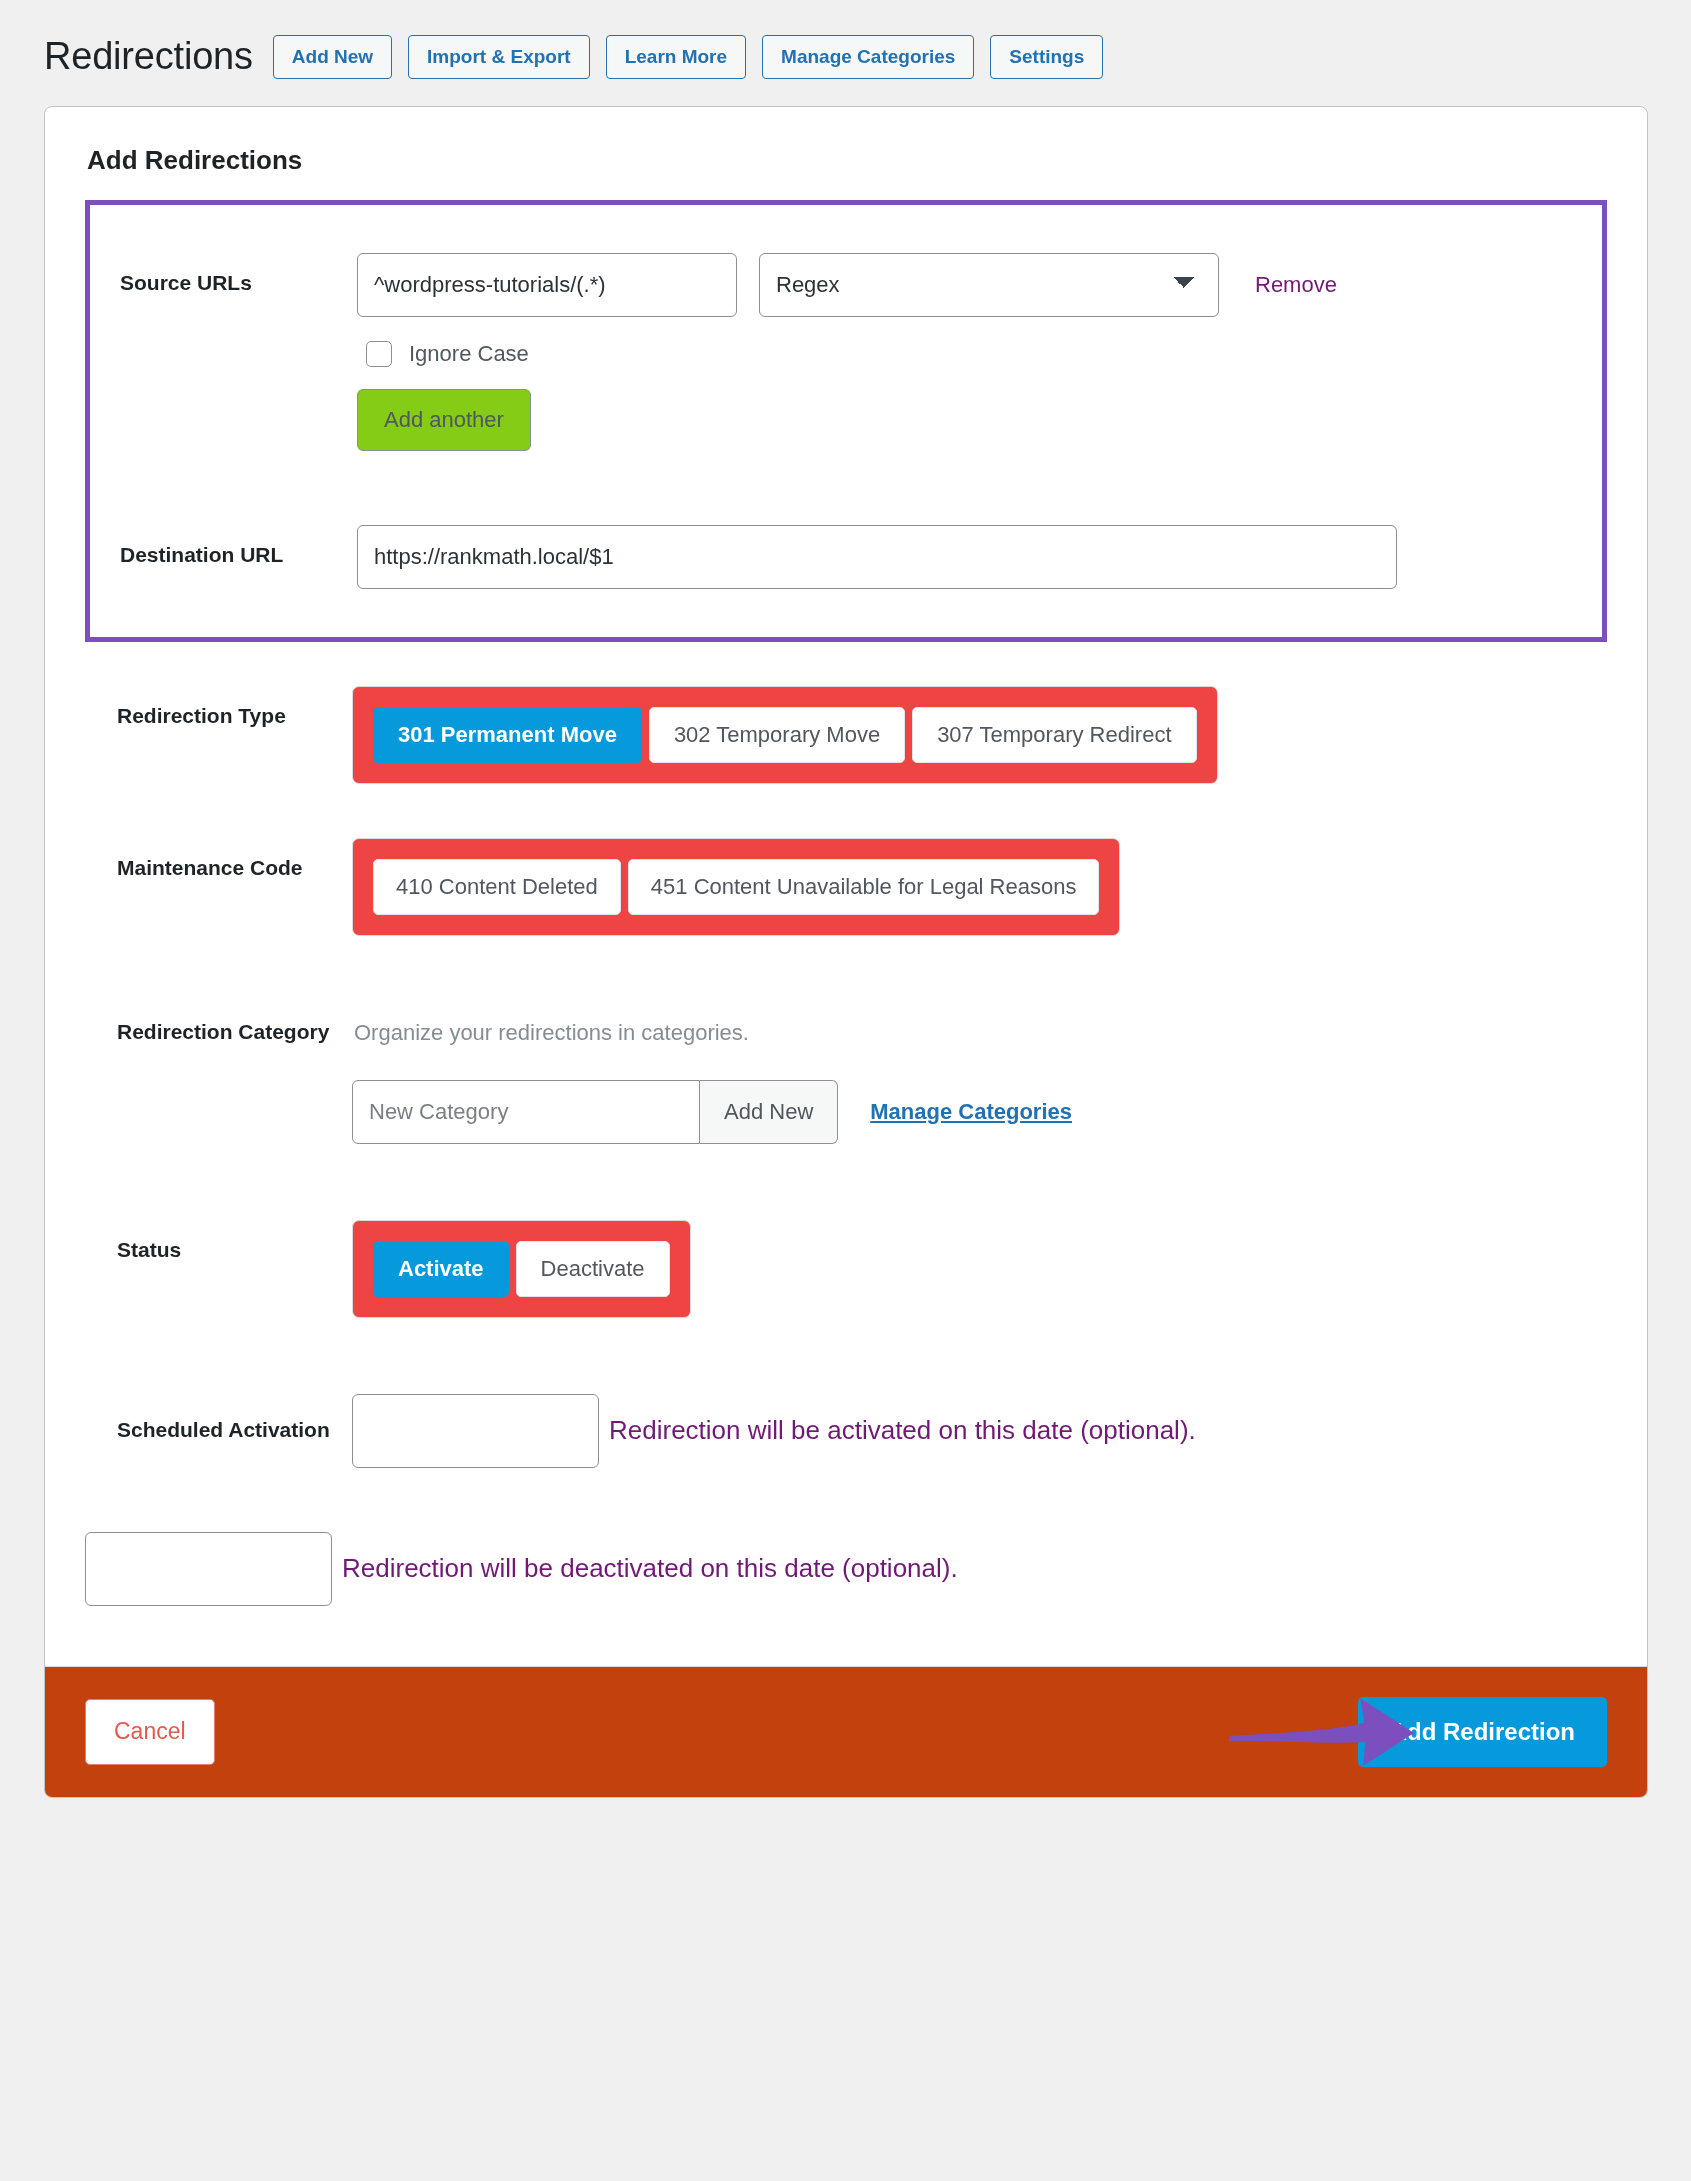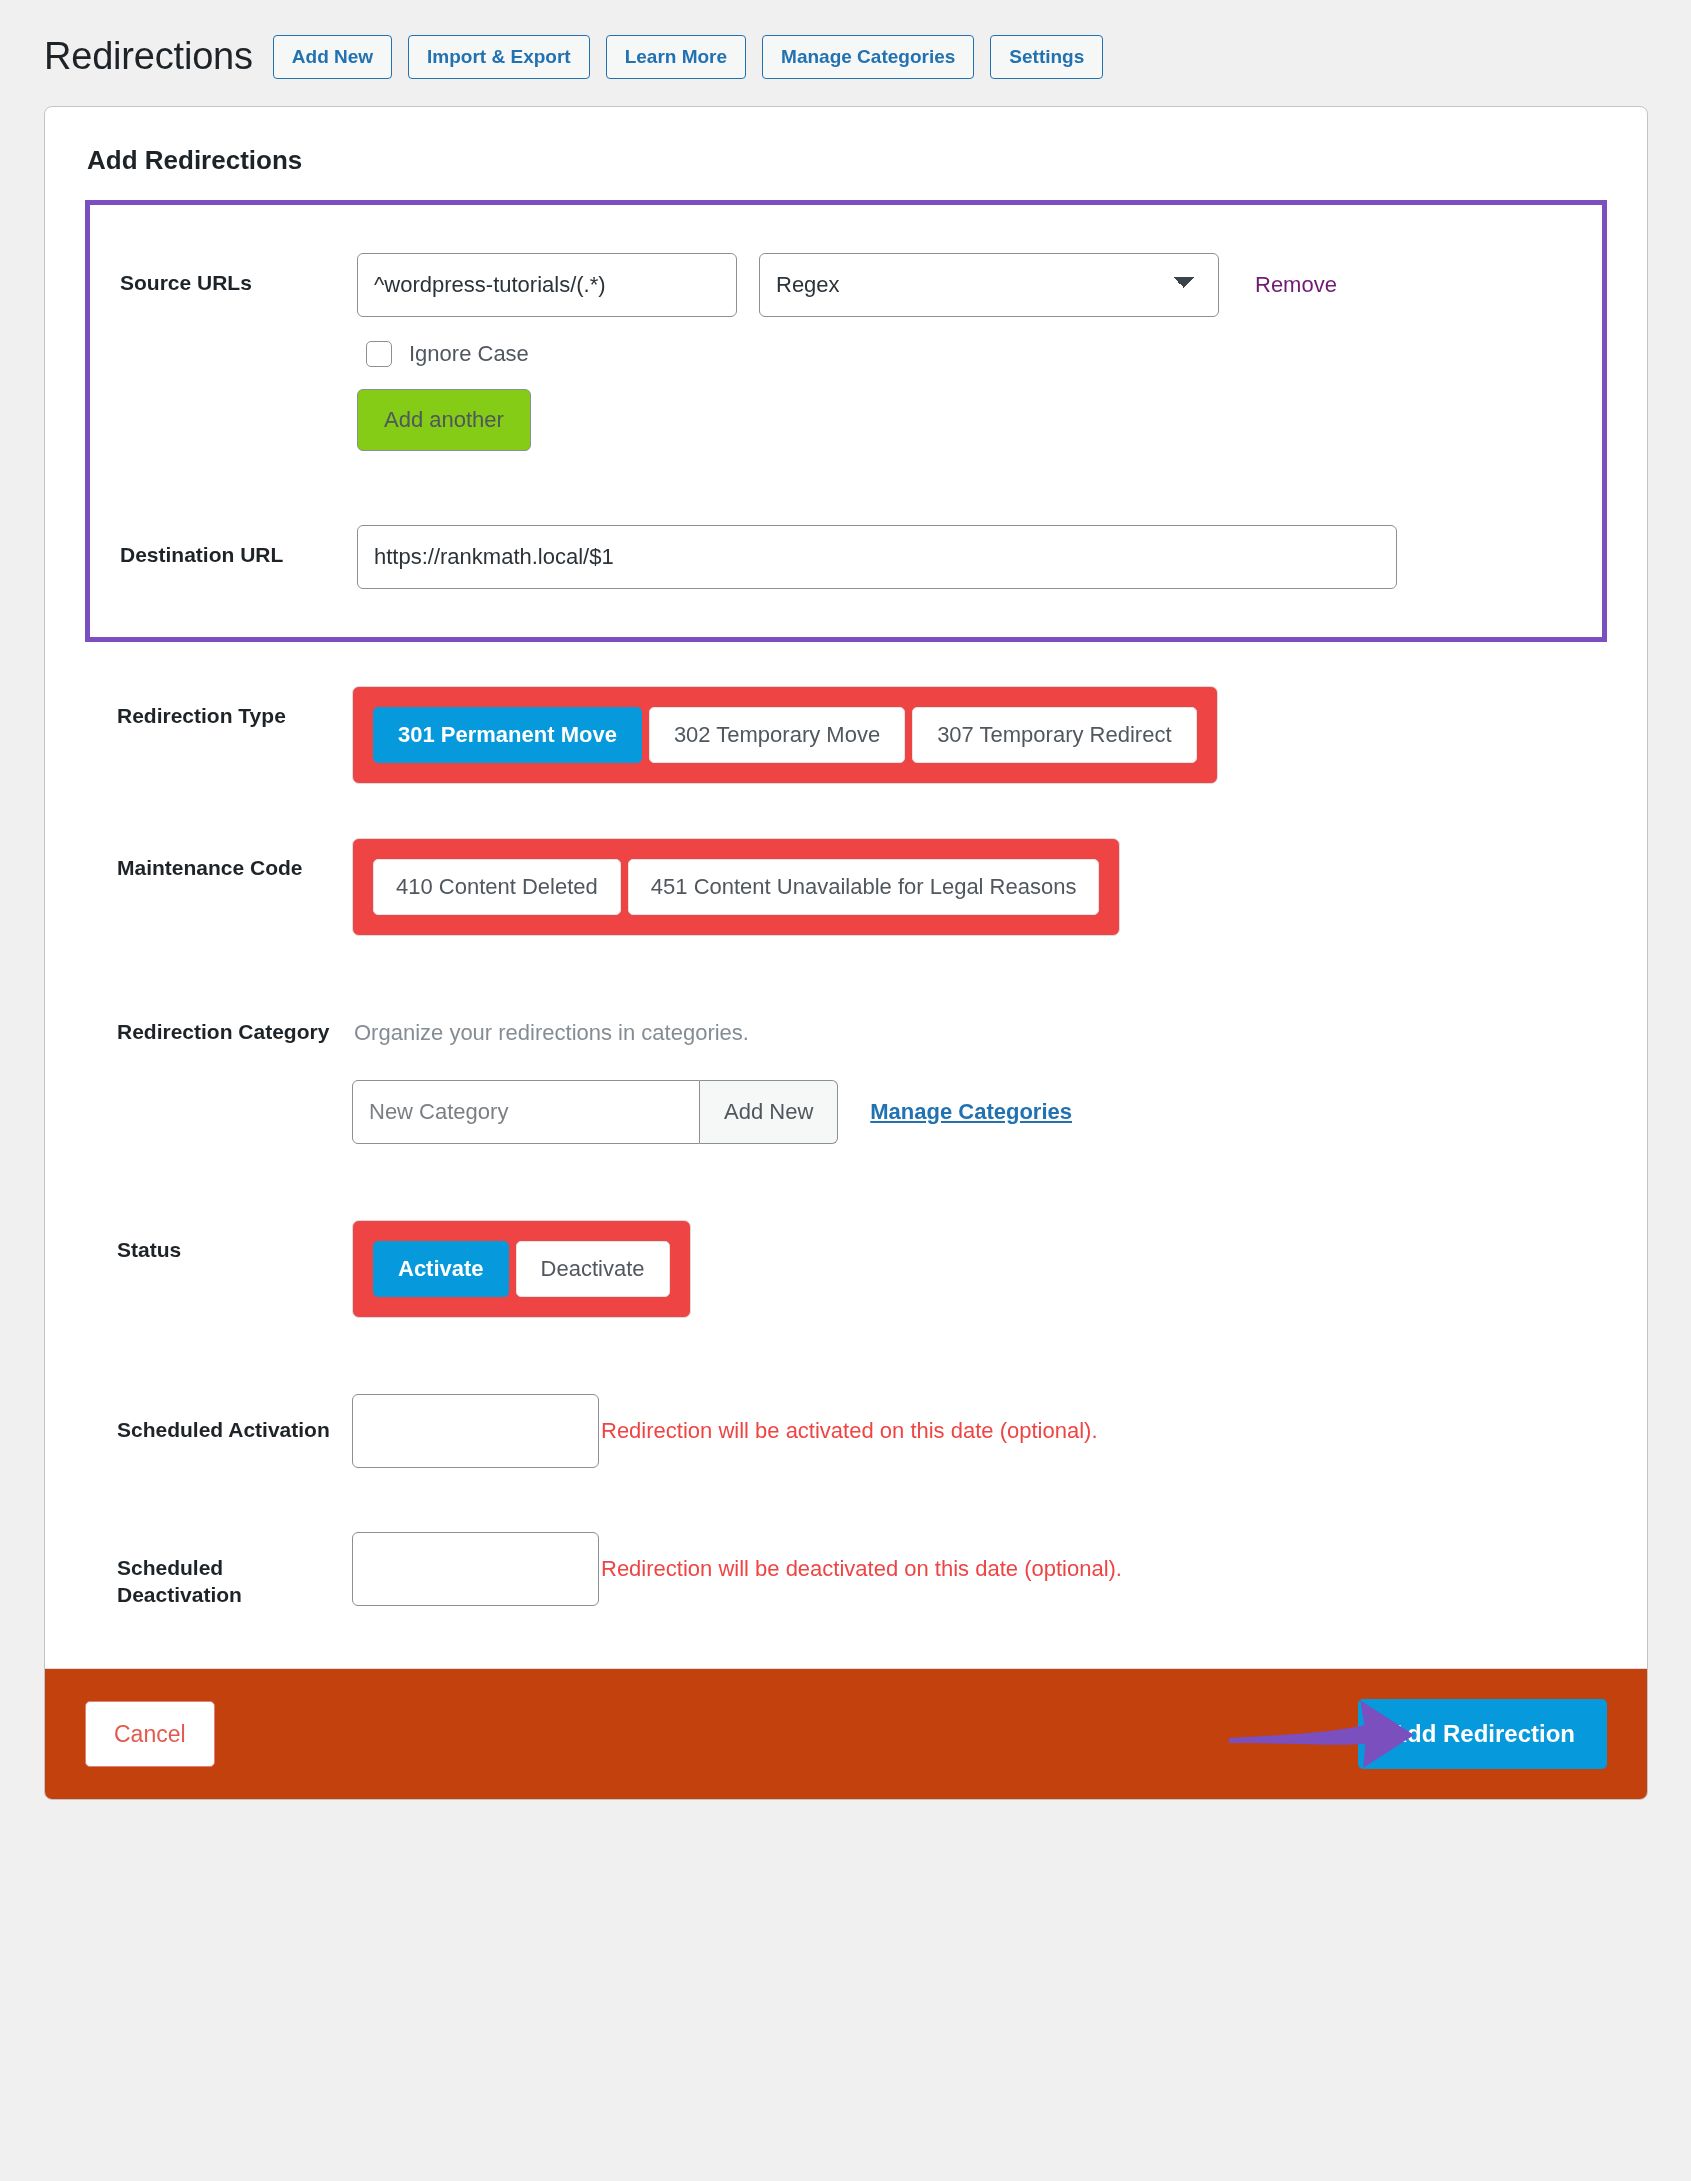--- a/index.html
+++ b/index.html
@@ -226,23 +226,23 @@
   .manage-link {
     margin-left: 32px;
     font-size: 22px;
     font-weight: bold;
     color: #2271b1;
     text-decoration: underline;
     cursor: pointer;
   }
 
   .date-help {
-    font-size: 22px;
-    color: #ef4444;
-    margin-left: 2px;
+    font-size: 26px;
+    color: #701a75;
+    margin-left: 10px;
     white-space: nowrap;
   }
 
   
   .card-footer {
     border-top: 1px solid #dcdcde;
     background: #c2410c;
     padding: 30px 40px;
     display: flex;
     align-items: center;
@@ -380,21 +380,20 @@
       <div class="row-label" style="padding-top:22px;">Scheduled Activation</div>
       <div class="row-field">
         <div class="field-line">
           <input class="txt-input input-date" type="text" value="" style="">
           <span class="date-help">Redirection will be activated on this date (optional).</span>
         </div>
       </div>
     </div>
 
     <div class="row plain" style="padding-top:46px;padding-bottom:40px;">
-      <div class="row-label" style="padding-top:22px;">Scheduled Deactivation</div>
       <div class="row-field">
         <div class="field-line">
           <input class="txt-input input-date" type="text" value="" style="">
           <span class="date-help">Redirection will be deactivated on this date (optional).</span>
         </div>
       </div>
     </div>
 
   </div>
 

